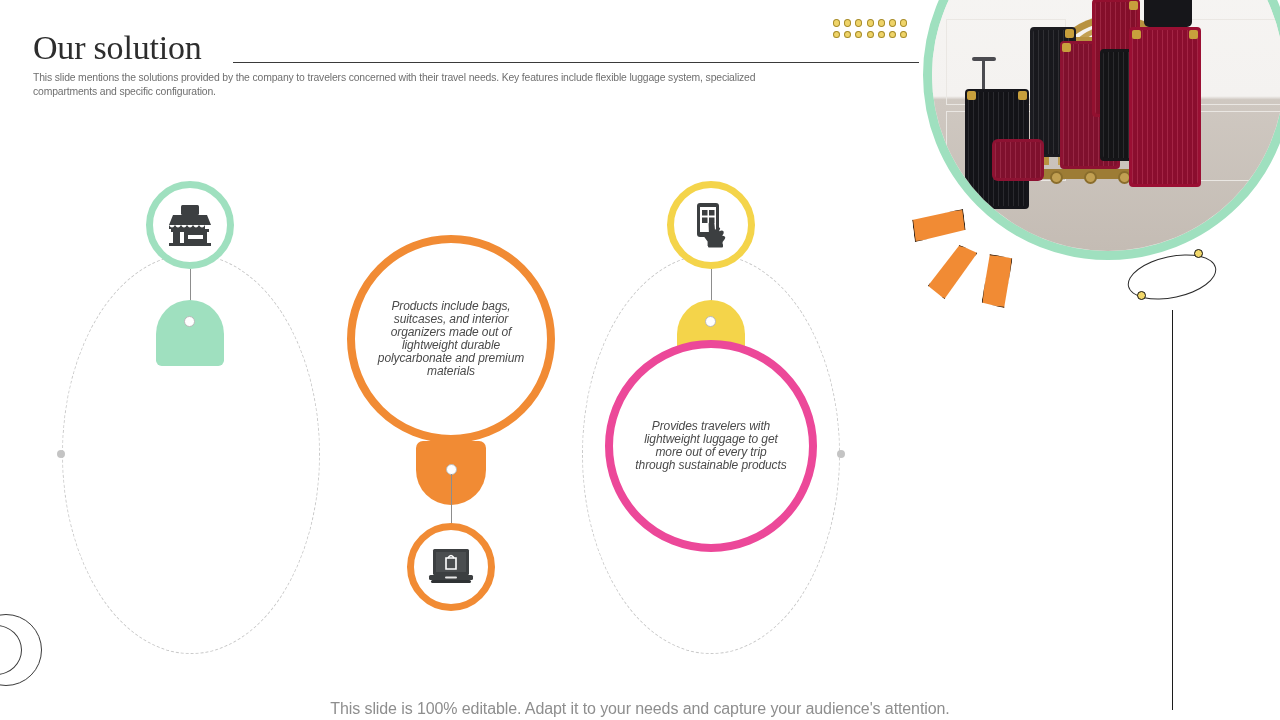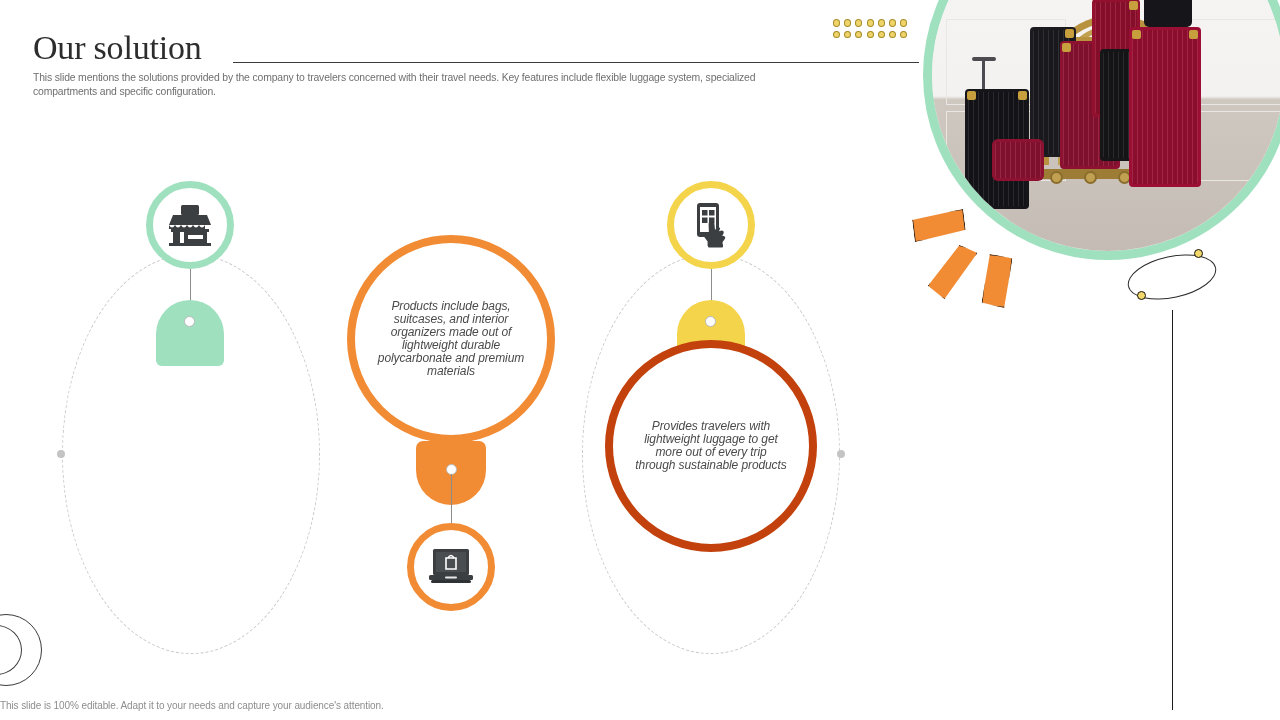--- a/index.html
+++ b/index.html
@@ -278,32 +278,32 @@
   .o-tag   { left: 416px; top: 441px; width: 70px; height: 64px; background: #f18b34; border-radius: 8px 8px 40px 40px; }
   .o-hole  { left: 446px; top: 464px; }
   .o-conn  { left: 451px; top: 474px; height: 64px; }
   .o-icon  { left: 407px; top: 523px; width: 88px; height: 88px; border: 7px solid #f18b34; }
 
   
   .y-icon  { left: 667px; top: 181px; width: 88px; height: 88px; border: 7px solid #f4d44a; }
   .y-tag   { left: 677px; top: 300px; width: 68px; height: 66px; background: #f4d44a; }
   .y-hole  { left: 705px; top: 316px; }
   .y-conn  { left: 711px; top: 269px; height: 52px; }
-  .y-big   { left: 605px; top: 340px; width: 212px; height: 212px; border: 8px solid #c2410c; }
+  .y-big   { left: 605px; top: 340px; width: 212px; height: 212px; border: 8px solid #ec4899; }
 
   
   .glyph { display: block; }
 
   
   .footer {
     position: absolute;
     left: 0; top: 700px;
     width: 1280px;
-    text-align: left;
-    font-size: 10px;
+    text-align: center;
+    font-size: 16px;
     color: #8e8e8e;
     letter-spacing: -0.1px;
   }
 </style>
 </head>
 <body>
 
 <div id="slide">
 
   <div class="title">Our solution</div>

